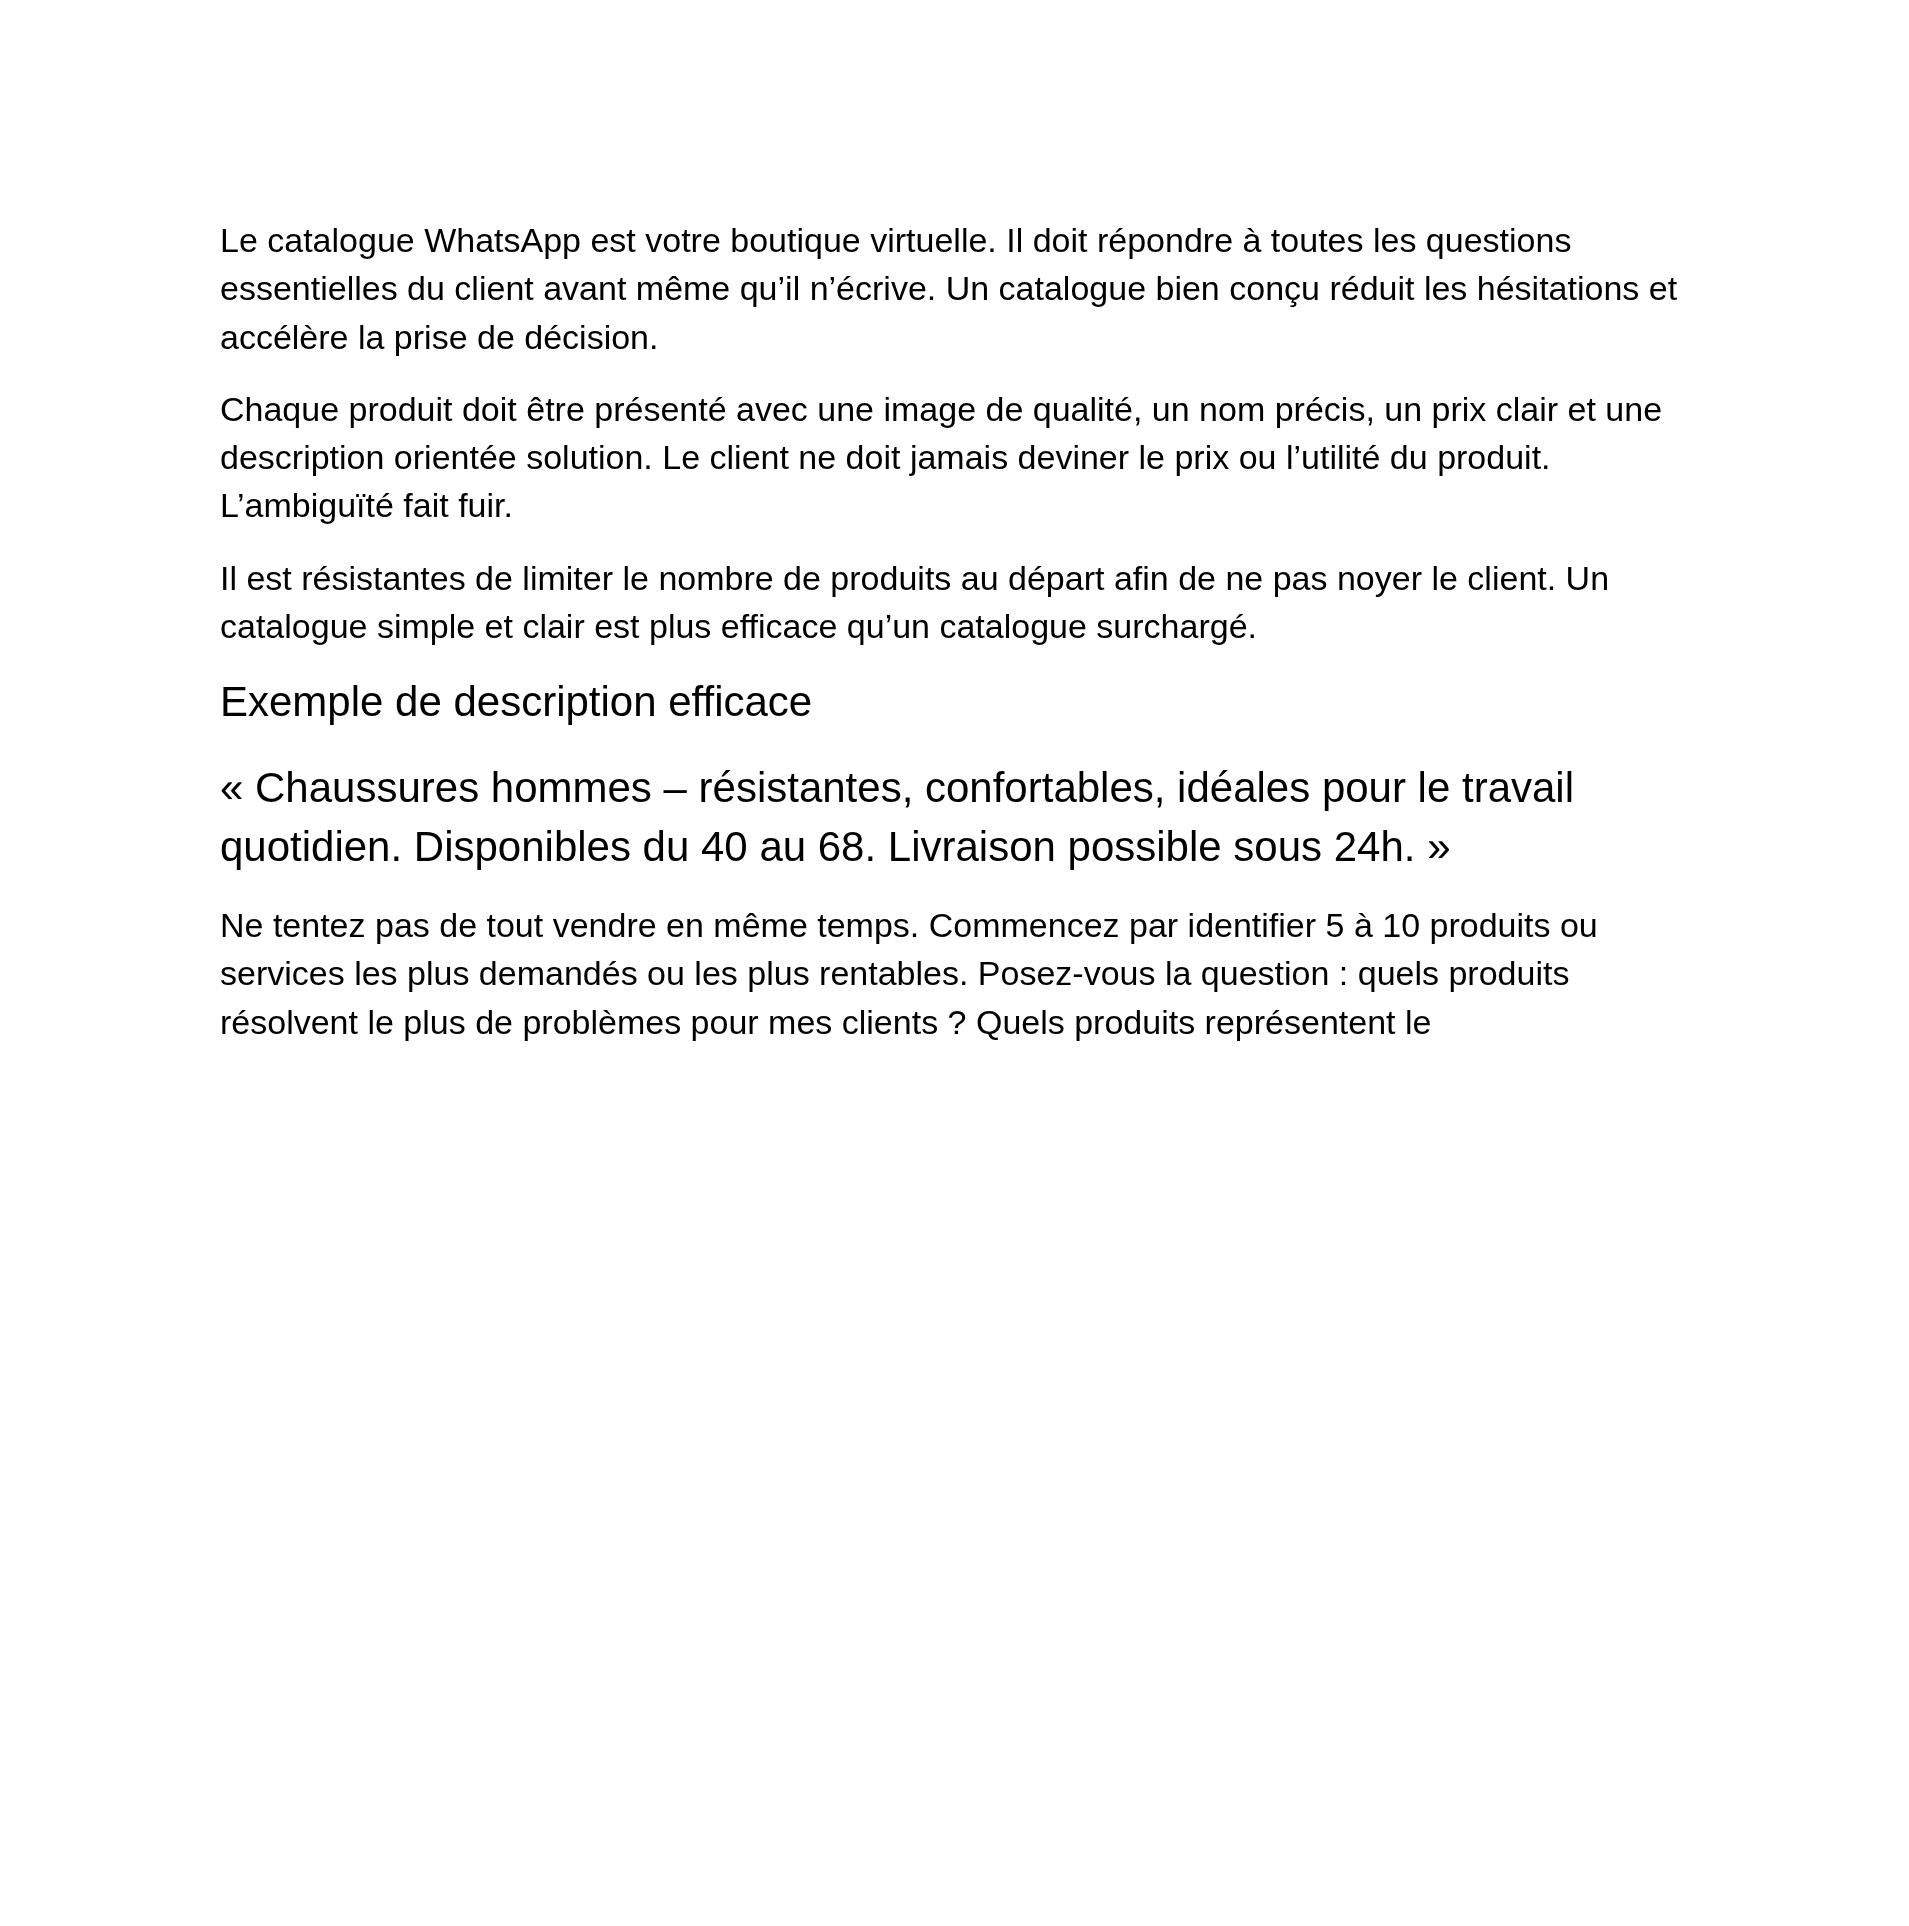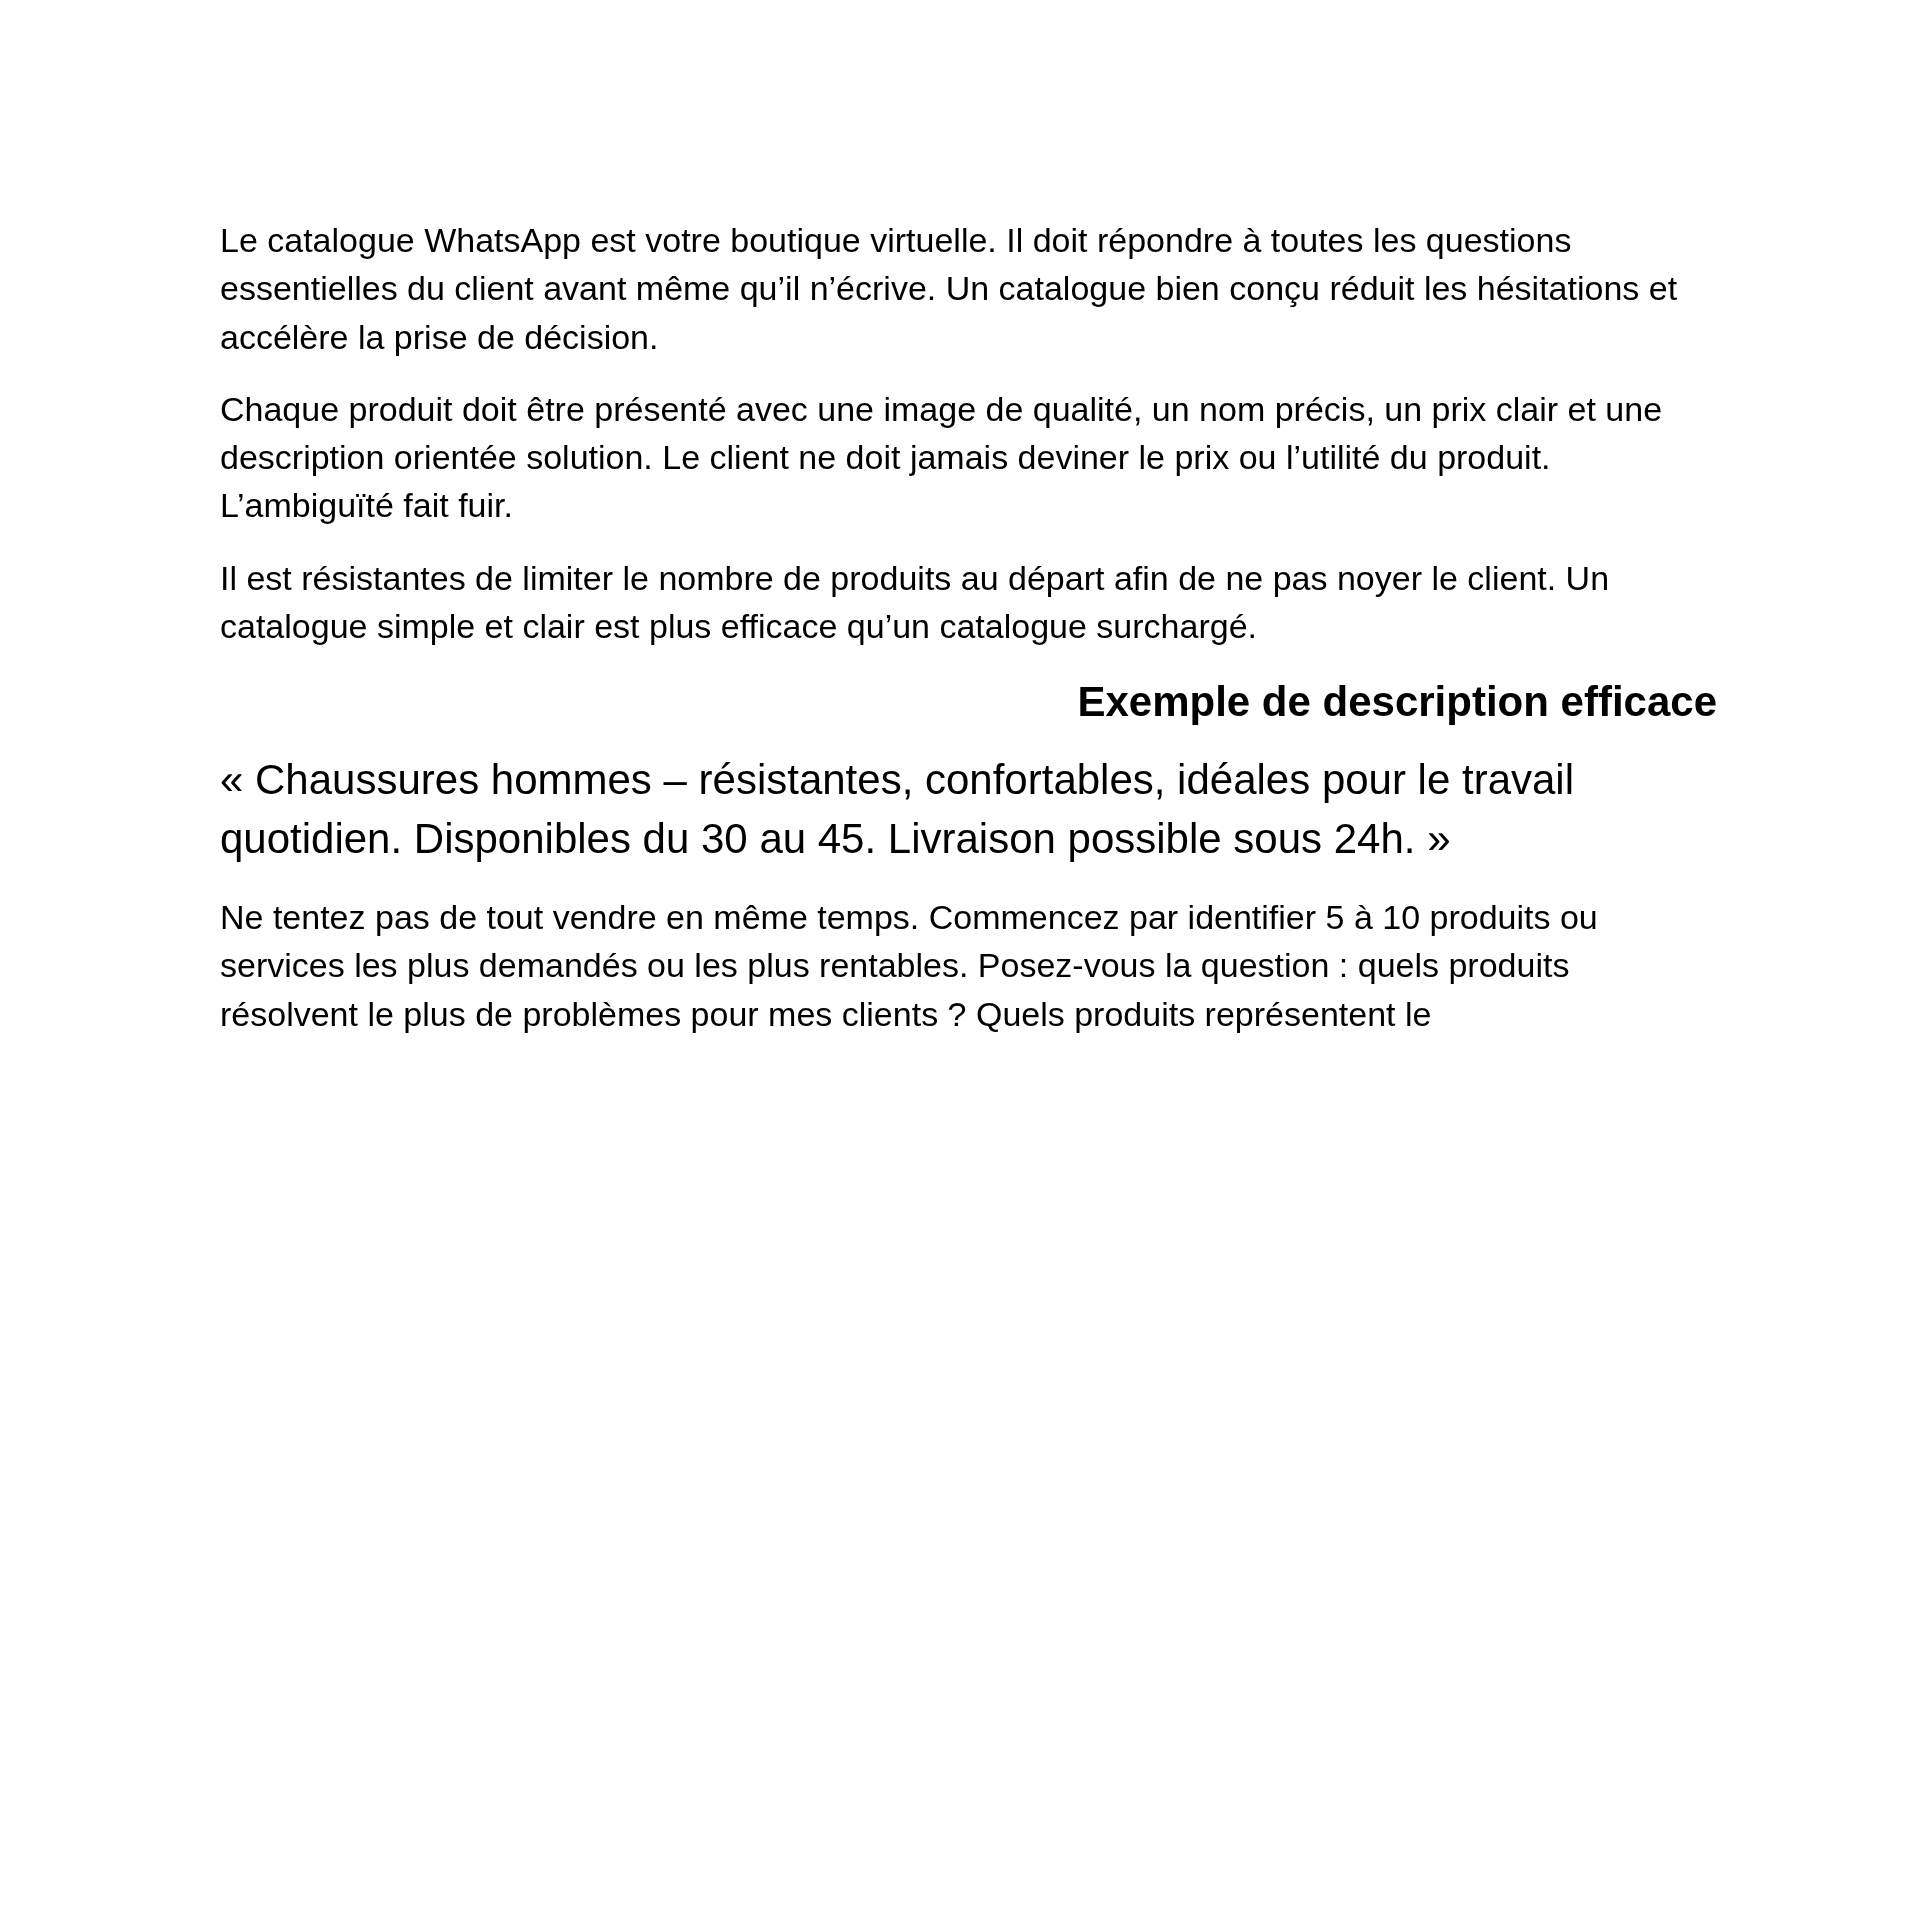--- a/index.html
+++ b/index.html
@@ -33,24 +33,23 @@
     max-width: 1475px;
   }
   p.para {
     font-size: 34px;
     line-height: 1.42;
     margin: 0 0 24px 0;
     max-width: 1472px;
   }
   h2.sub-heading {
     font-size: 42px;
-    font-weight: bold;
+    font-weight: normal;
     line-height: 1.35;
-    margin: 0 0 19px 0;
-    text-align: right;
+    margin: 0 0 27px 0;
   }
   h2.numbered-heading {
     font-size: 44px;
     font-weight: bold;
     line-height: 1.35;
     margin: 3.9px 0 22.3px 0;
   }
   .quote-para {
     font-size: 42px;
     line-height: 1.42;
@@ -66,21 +65,21 @@
 
 
     <p class="para">Le catalogue WhatsApp est votre boutique virtuelle. Il doit répondre à toutes les questions essentielles du client avant même qu’il n’écrive. Un catalogue bien conçu réduit les hésitations et accélère la prise de décision.</p>
 
     <p class="para">Chaque produit doit être présenté avec une image de qualité, un nom précis, un prix clair et une description orientée solution. Le client ne doit jamais deviner le prix ou l’utilité du produit. L’ambiguïté fait fuir.</p>
 
     <p class="para">Il est résistantes de limiter le nombre de produits au départ afin de ne pas noyer le client. Un catalogue simple et clair est plus efficace qu’un catalogue surchargé.</p>
 
     <h2 class="sub-heading">Exemple de description efficace</h2>
 
-    <p class="quote-para">« Chaussures hommes – résistantes, confortables, idéales pour le travail quotidien. Disponibles du 30 au 45. Livraison possible sous 24h. »</p>
+    <p class="quote-para">« Chaussures hommes – résistantes, confortables, idéales pour le travail quotidien. Disponibles du 40 au 68. Livraison possible sous 24h. »</p>
 
 
 
     <p class="para">Ne tentez pas de tout vendre en même temps. Commencez par identifier 5 à 10 produits ou services les plus demandés ou les plus rentables. Posez-vous la question : quels produits résolvent le plus de problèmes pour mes clients ? Quels produits représentent le</p>
 
   </div>
 </div>
 
 
 </body></html>

